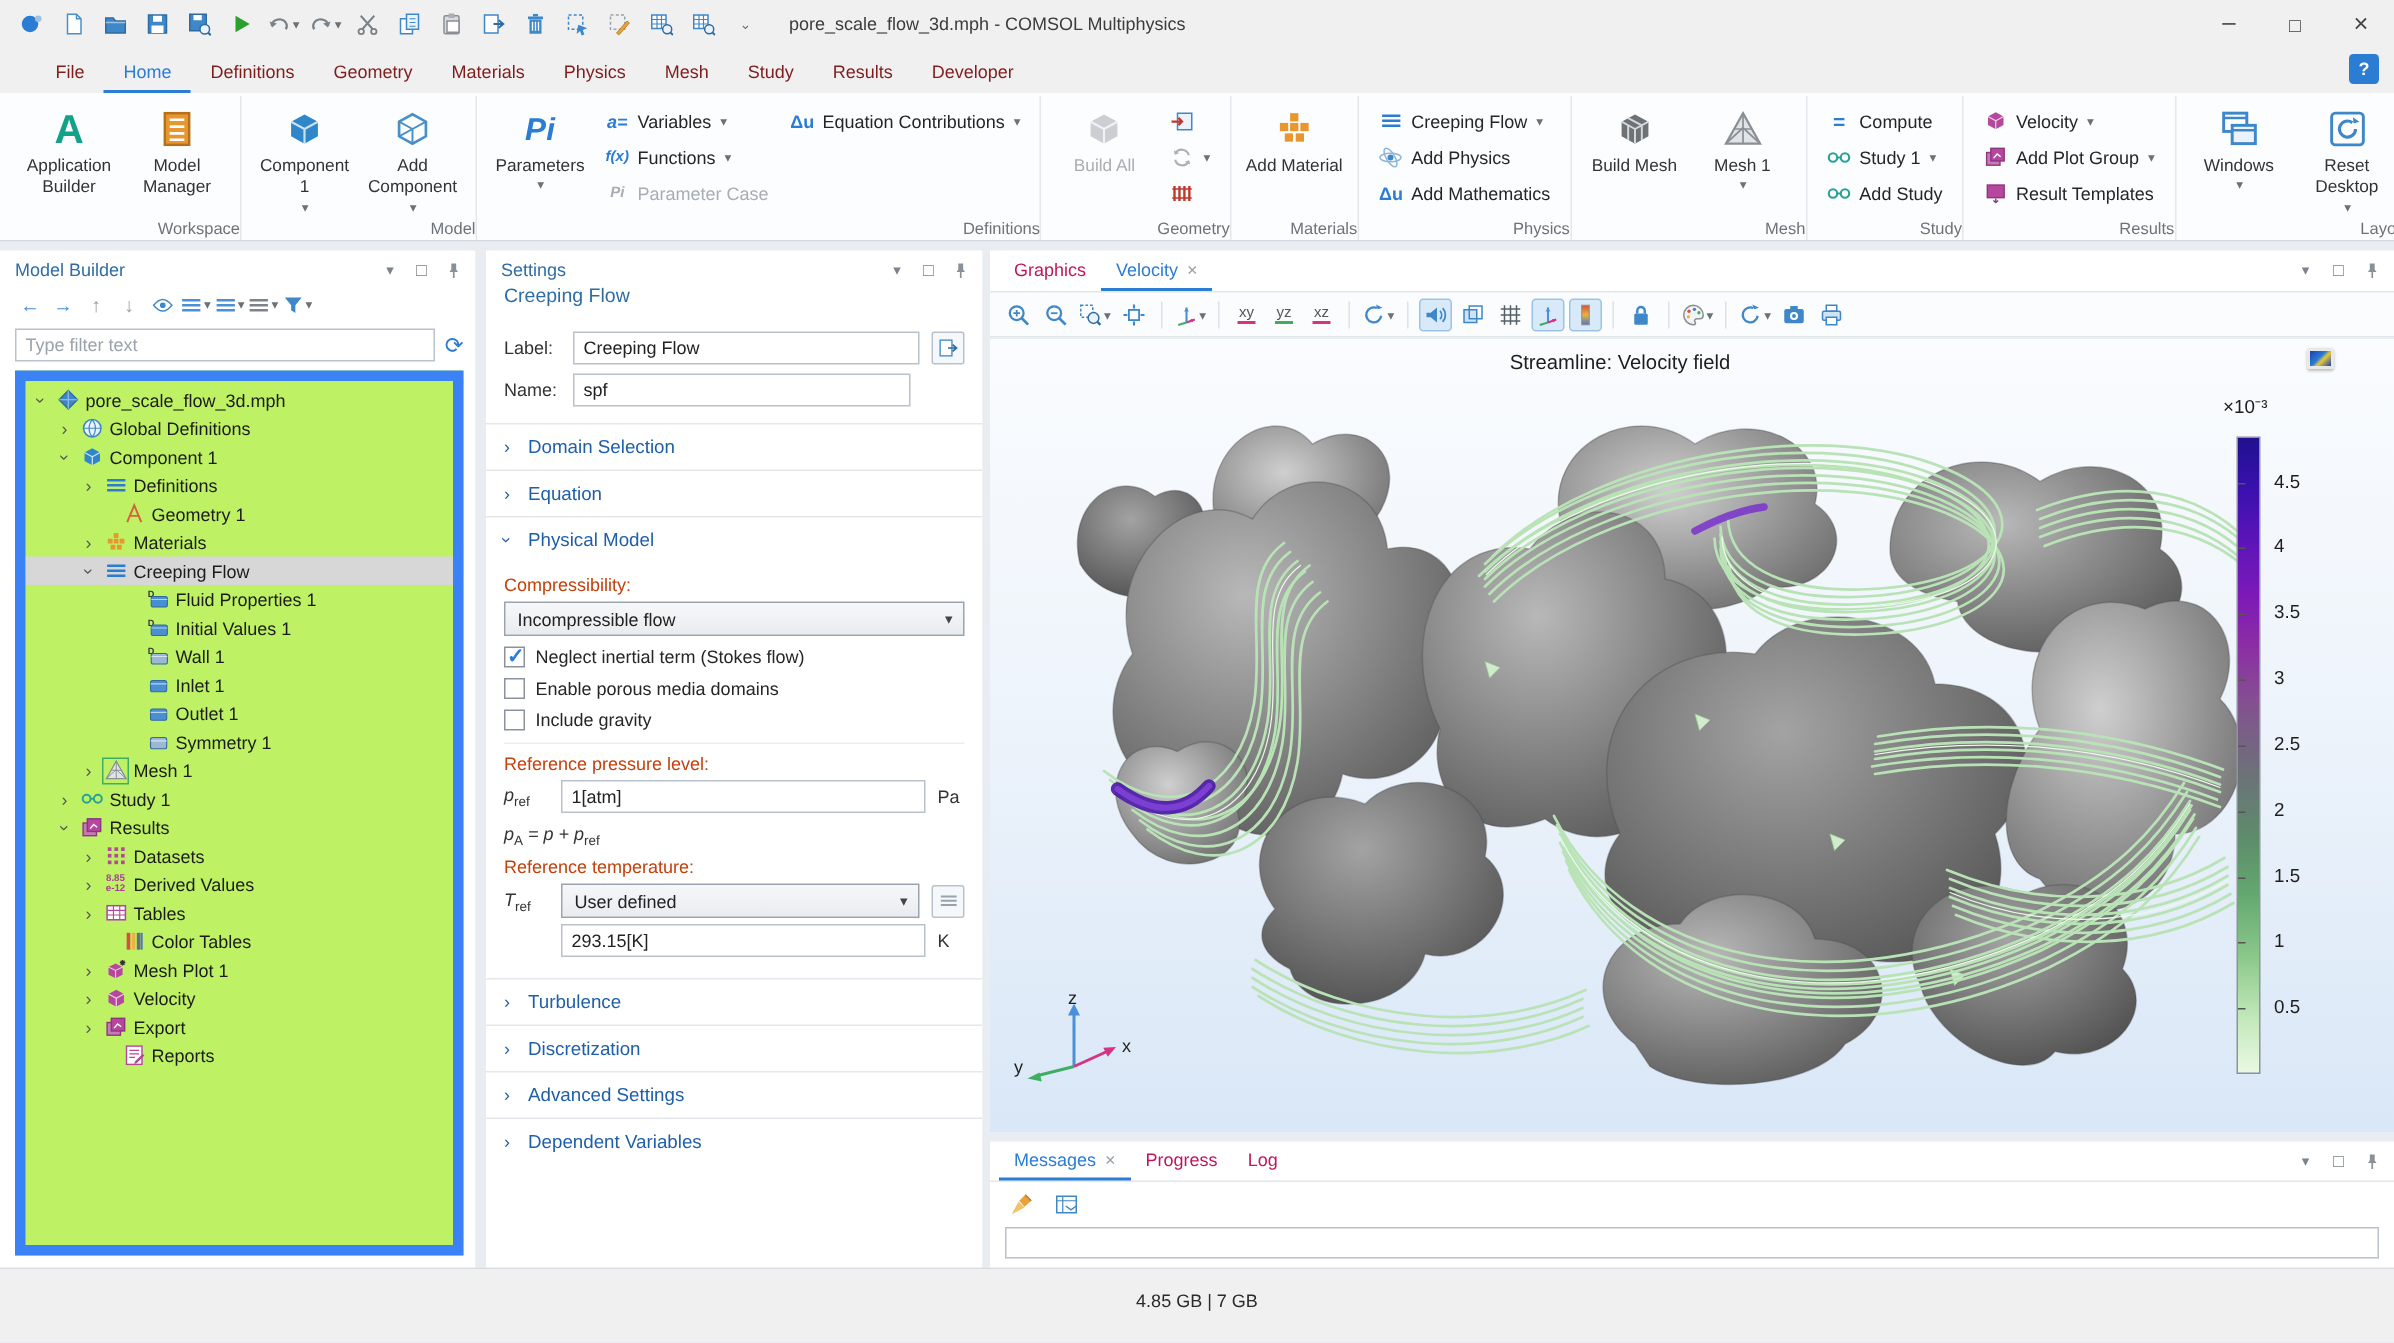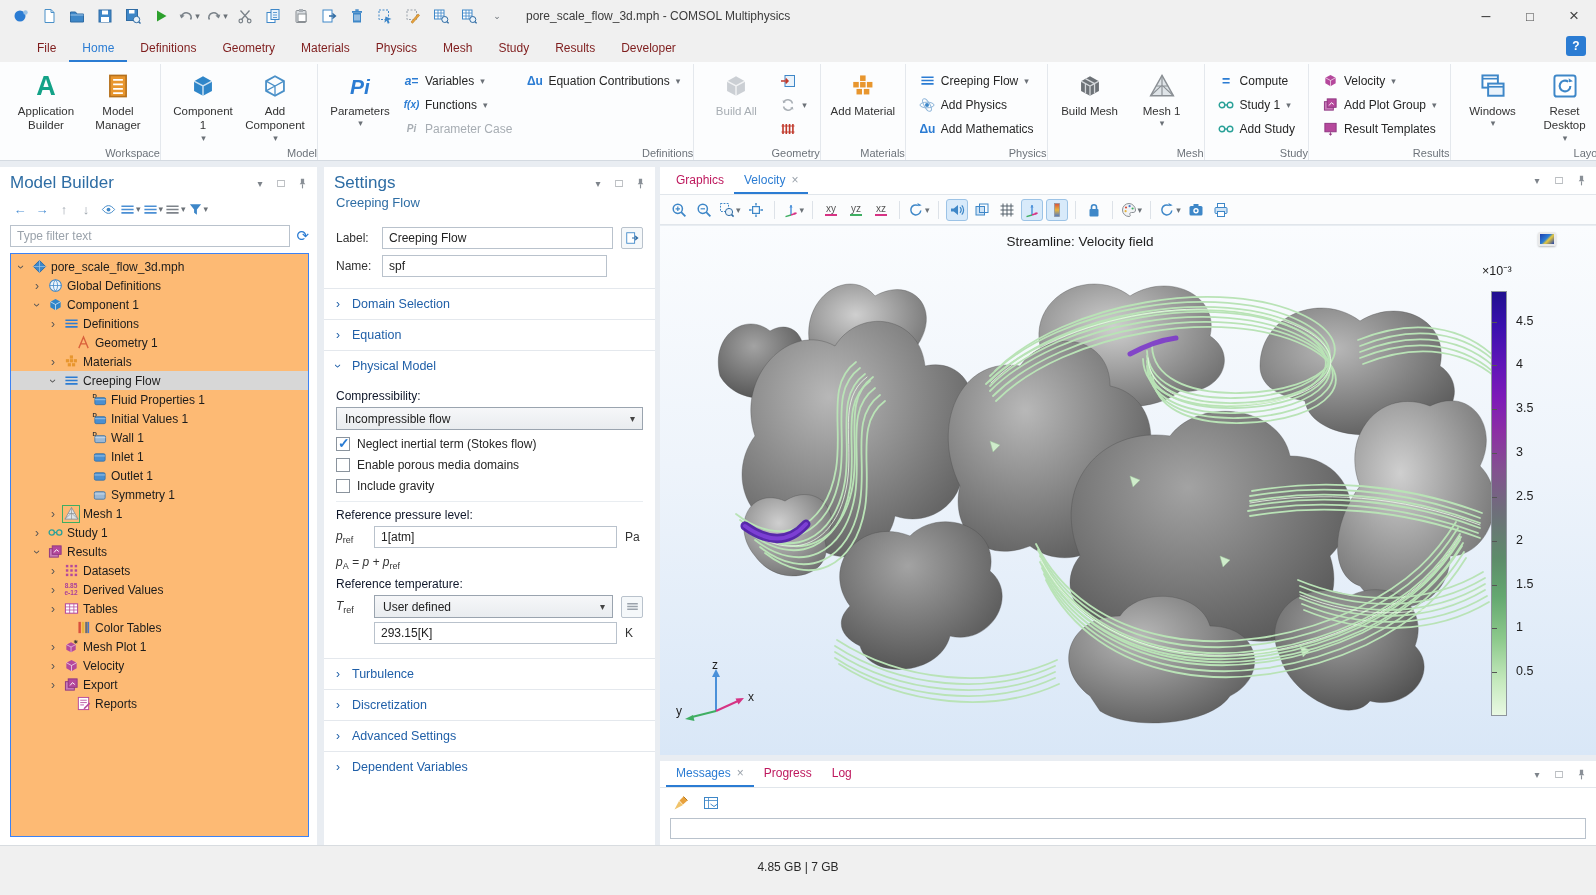--- a/index.html
+++ b/index.html
@@ -40,38 +40,38 @@
   .txtico{font-weight:bold;color:#2b7cd3;font-style:italic}
   .txtico.gray{color:#a7adb3}
   .bigA{font-size:27px;font-weight:bold;color:#13a287;font-style:normal;line-height:1}
   .pi-big{font-size:21px;font-weight:bold;color:#2b7cd3;font-style:italic;line-height:1}
 
   
   .workspace{display:flex;height:678px;margin-top:6px;gap:0}
   .panel{background:#fff}
   .splitter{width:7px;background:#e9edf2}
   .phead{display:flex;align-items:center;padding:6px 8px 2px 10px}
-  .phead .ptitle{font-size:17px;color:#2e6da4}
+  .phead .ptitle{font-size:12px;color:#2e6da4}
   .phead-icons{margin-left:auto;display:flex;gap:7px;align-items:center;color:#8a9097}
   .phico{width:14px;height:14px;display:flex;align-items:center;justify-content:center;font-size:10px}
   .g-chev::before{content:"▾";color:#7d838a}
   .g-float::before{content:"□";color:#7d838a;font-size:12px}
 
   
   .mb{width:317px;display:flex;flex-direction:column}
   .mb-toolbar{display:flex;align-items:center;gap:2px;padding:4px 8px 4px 10px;color:#6e7a88}
   .mbt{min-width:20px;height:20px;display:flex;align-items:center;justify-content:center;border-radius:3px;font-size:13px}
   .mbt svg{width:15px;height:15px}
   .arrow-blue{color:#4b8fd4}
   .arrow-gray{color:#9aa2ab}
   .mb-filterrow{display:flex;align-items:center;gap:6px;padding:2px 8px 6px 10px}
   .mb-filter{flex:1;height:22px;border:1px solid #b9c2cc;padding:0 6px;font-size:12px;color:#333;font-family:"Liberation Sans",sans-serif}
   .mb-filter::placeholder{color:#9aa2ab}
   .refr{color:#2b7cd3;font-size:15px}
-  .tree-box{flex:1;border:1px solid #3b82f6;margin:0 8px 8px 10px;overflow:hidden;background:#fdba74;padding-top:3px}
+  .tree-box{flex:1;border:7px solid #3b82f6;margin:0 8px 8px 10px;overflow:hidden;background:#bef264;padding-top:3px}
   .trow{display:flex;align-items:center;height:19px;gap:4px;padding-right:4px;white-space:nowrap}
   .trow.sel{background:#d7d7d7}
   .tarr{width:12px;text-align:center;color:#555;font-size:12px;flex:none}
   .tarr.c::before{content:"›"}
   .tarr.e::before{content:"›";display:inline-block;transform:rotate(90deg)}
   .tico{width:16px;height:16px;flex:none;display:flex;align-items:center;justify-content:center}
   .tico svg{width:15px;height:15px}
   .tlabel{font-size:12px;color:#1c1c1c}
   .e12{font-size:6.5px;line-height:1;color:#ab3f9b;font-weight:bold;text-align:center}
 
@@ -81,21 +81,21 @@
   .set-body{flex:1;overflow:hidden}
   .frow{display:flex;align-items:center;gap:8px;padding:3px 12px}
   .flab{width:38px;color:#333}
   .finput{flex:1;height:22px;border:1px solid #b9c2cc;padding:0 6px;font-size:12px;font-family:"Liberation Sans",sans-serif;color:#222}
   .btn-ico{width:22px;height:22px;border:1px solid #b9c2cc;background:#f5f8fa;display:flex;align-items:center;justify-content:center;border-radius:2px}
   .sec{border-top:1px solid #e4e8ed;padding:8px 12px;color:#1f5fa8;font-size:12.5px;display:flex;align-items:center;gap:8px}
   .sec .sarr{color:#1f5fa8;font-size:12px;width:8px}
   .sarr.c::before{content:"›"}
   .sarr.e::before{content:"›";display:inline-block;transform:rotate(90deg)}
   .pm-body{padding:2px 12px 10px}
-  .pm-label{margin:6px 0 4px;color:#0f172a}
+  .pm-label{margin:6px 0 4px;color:#c2410c}
   .ddl{height:23px;border:1px solid #9aa4af;background:linear-gradient(#f6f7f9,#e9ecef);display:flex;align-items:center;padding:0 8px;position:relative;color:#222}
   .ddl::after{content:"▾";position:absolute;right:7px;color:#444;font-size:10px}
   .cbrow{display:flex;align-items:center;gap:7px;margin:7px 0}
   .cb{width:14px;height:14px;border:1px solid #8a939d;background:#fff;flex:none;position:relative}
   .cb.checked::before{content:"✓";position:absolute;left:1px;top:-3px;color:#2b7cd3;font-size:14px;font-weight:bold}
   .inline-eq{font-style:italic;color:#333;margin:7px 0 3px}
   .symrow{display:flex;align-items:center;gap:8px;margin:4px 0}
   .sym{font-style:italic;width:30px;color:#333}
   .sym sub{font-style:normal;font-size:9px}
   .unit{width:18px;color:#333}

